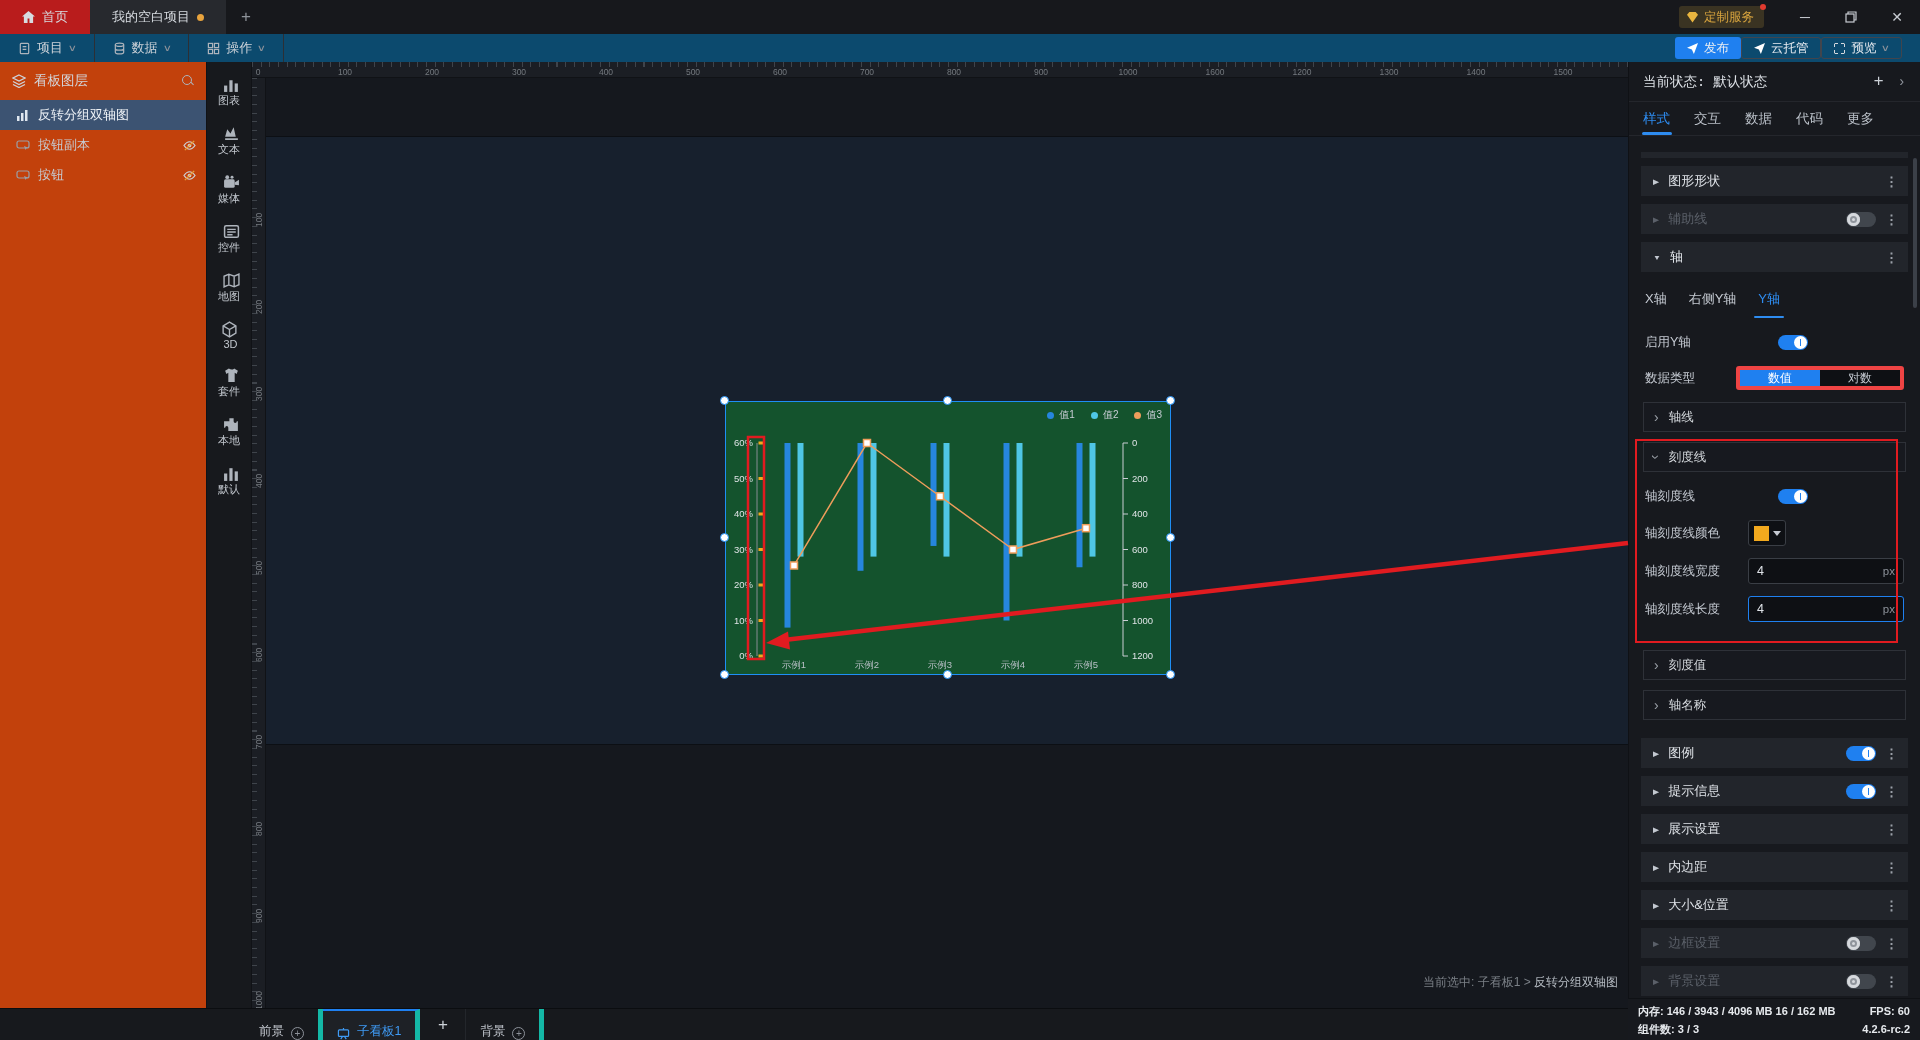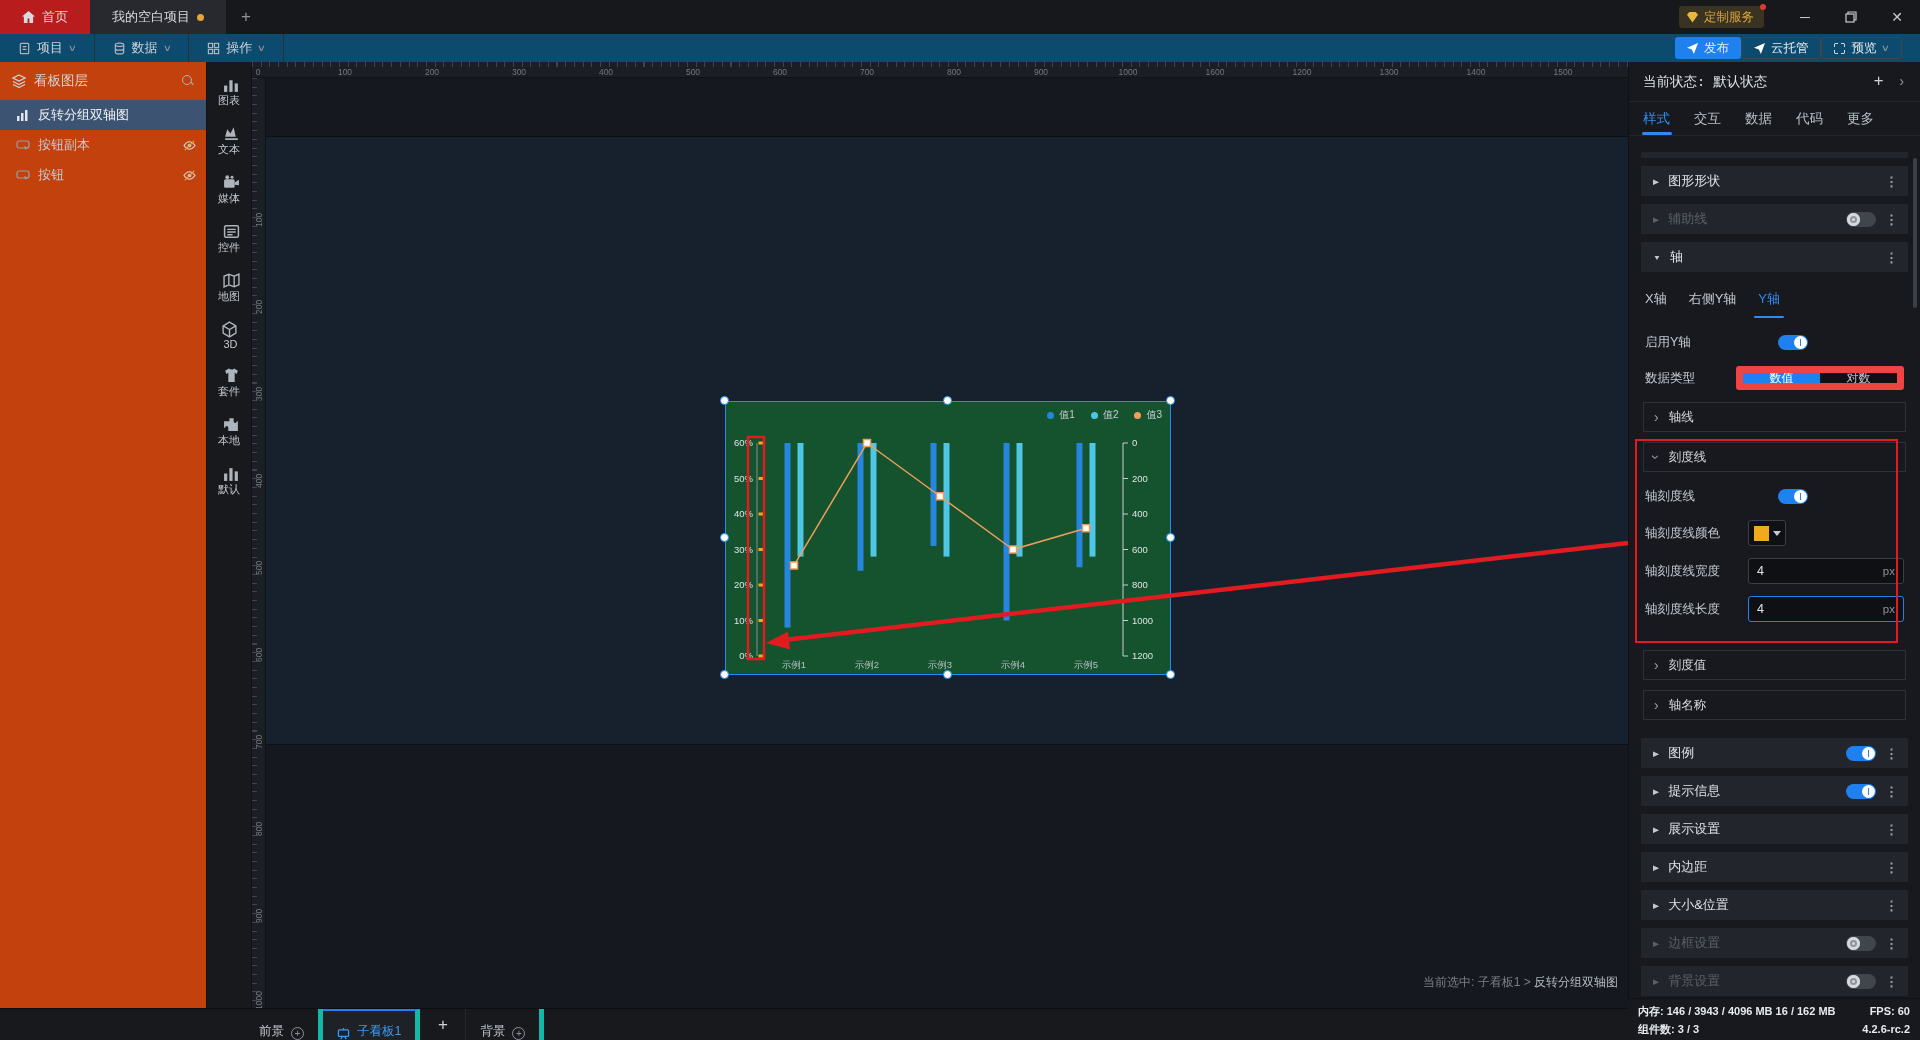--- a/index.html
+++ b/index.html
@@ -98,21 +98,21 @@
   .sec.clipped { margin-top:-24px; }
 
   .axis-body { padding:2px 2px 8px 2px; }
   .axis-tabs { display:flex; gap:22px; padding:8px 2px 0 2px; height:36px; font-size:13px; color:#c5cad2; }
   .axis-tab { position:relative; padding-bottom:8px; }
   .axis-tab.active { color:#2e8cf0; }
   .axis-tab.active::after { content:""; position:absolute; left:-4px; right:-4px; bottom:0; height:2.5px; background:#2e8cf0; border-radius:2px; }
   .frow { display:flex; align-items:center; margin:12px 2px; min-height:24px; }
   .frow .flabel { color:#c5cad2; font-size:12.5px; }
   .frow .grow { flex:1; }
-  .seg { display:flex; width:168px; height:24px; border:7px solid #ef4444; border-radius:3px; overflow:hidden; font-size:12px; }
+  .seg { display:flex; width:168px; height:24px; border:4px solid #ef4444; border-radius:3px; overflow:hidden; font-size:12px; }
   .seg > div { flex:1; display:flex; align-items:center; justify-content:center; background:#0e1014; color:#c5cad2; }
   .seg > div.on { background:#1f80f0; color:#fff; }
   .subhead { height:30px; background:#17191f; border:1px solid #2e3138; display:flex; align-items:center; gap:10px; padding:0 10px; margin:10px 0; color:#d6dade; font-size:12.5px; }
   .subhead .caret { color:#9ba0a8; font-size:14px; line-height:1; }
   .subhead .caret.open { transform:rotate(90deg); }
   .tick-group { position:relative; padding-bottom:6px; }
   .red-frame { position:absolute; left:-8px; right:8px; top:-3px; bottom:-3px; border:2.5px solid #e11b20; pointer-events:none; z-index:20; }
   .toggle { position:relative; width:30px; height:15px; border-radius:8px; }
   .toggle.on { background:#1f80f0; }
   .toggle.on::after { content:""; position:absolute; right:1px; top:1px; width:13px; height:13px; border-radius:50%; background:#fff; }

